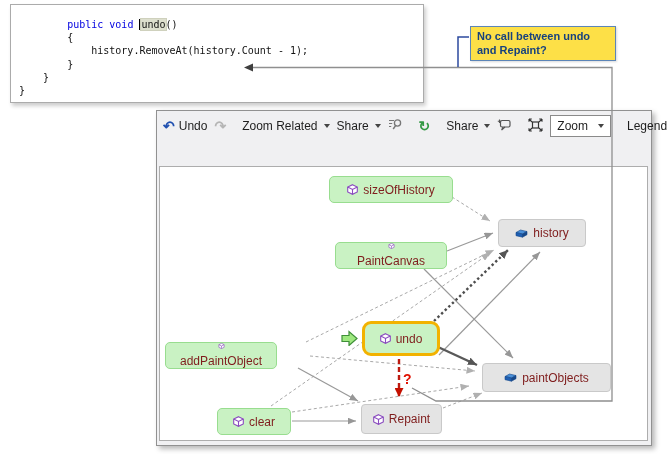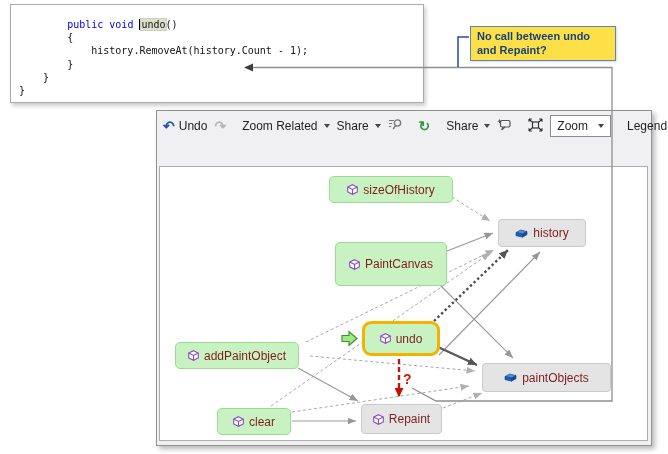--- a/index.html
+++ b/index.html
@@ -198,37 +198,37 @@
 
   <div class="node node-gray" style="left:498px;top:219px;width:88px;height:28px;">
     <svg width="13" height="11" viewBox="0 0 13 11">
         <path d="M1,4.5 L5.5,2 L12,3.5 L7.5,6 z" fill="#4a90d9" stroke="#16488a" stroke-width="0.6"></path>
         <path d="M1,4.5 L7.5,6 L7.5,9.2 L1,7.7 z" fill="#1e5fb4" stroke="#16488a" stroke-width="0.6"></path>
         <path d="M7.5,6 L12,3.5 L12,6.7 L7.5,9.2 z" fill="#16488a" stroke="#16488a" stroke-width="0.6"></path>
       </svg>
     <span>history</span>
   </div>
 
-  <div class="node node-green" style="left:335px;top:242px;width:112px;height:44px;">
+  <div class="node node-green" style="left:335px;top:242px;width:112px;height:27px;flex-direction:column;">
     <svg width="11" height="11" viewBox="0 0 11 11">
         <path d="M5.5,0.7 L10.3,3.1 L10.3,7.9 L5.5,10.3 L0.7,7.9 L0.7,3.1 z" fill="#fff" stroke="#8a4bbf" stroke-width="1.1"></path>
         <path d="M0.7,3.1 L5.5,5.5 L10.3,3.1 M5.5,5.5 L5.5,10.3" fill="none" stroke="#8a4bbf" stroke-width="1.1"></path>
       </svg>
     <span>PaintCanvas</span>
   </div>
 
   <div class="node node-selected" style="left:362px;top:321px;width:78px;height:35px;">
     <svg width="11" height="11" viewBox="0 0 11 11">
         <path d="M5.5,0.7 L10.3,3.1 L10.3,7.9 L5.5,10.3 L0.7,7.9 L0.7,3.1 z" fill="#fff" stroke="#8a4bbf" stroke-width="1.1"></path>
         <path d="M0.7,3.1 L5.5,5.5 L10.3,3.1 M5.5,5.5 L5.5,10.3" fill="none" stroke="#8a4bbf" stroke-width="1.1"></path>
       </svg>
     <span>undo</span>
   </div>
 
-  <div class="node node-green" style="left:175px;top:342px;width:124px;height:27px;">
+  <div class="node node-green" style="left:165px;top:342px;width:112px;height:27px;flex-direction:column;">
     <svg width="11" height="11" viewBox="0 0 11 11">
         <path d="M5.5,0.7 L10.3,3.1 L10.3,7.9 L5.5,10.3 L0.7,7.9 L0.7,3.1 z" fill="#fff" stroke="#8a4bbf" stroke-width="1.1"></path>
         <path d="M0.7,3.1 L5.5,5.5 L10.3,3.1 M5.5,5.5 L5.5,10.3" fill="none" stroke="#8a4bbf" stroke-width="1.1"></path>
       </svg>
     <span>addPaintObject</span>
   </div>
 
   <div class="node node-gray" style="left:482px;top:363px;width:129px;height:29px;">
     <svg width="13" height="11" viewBox="0 0 13 11">
         <path d="M1,4.5 L5.5,2 L12,3.5 L7.5,6 z" fill="#4a90d9" stroke="#16488a" stroke-width="0.6"></path>

